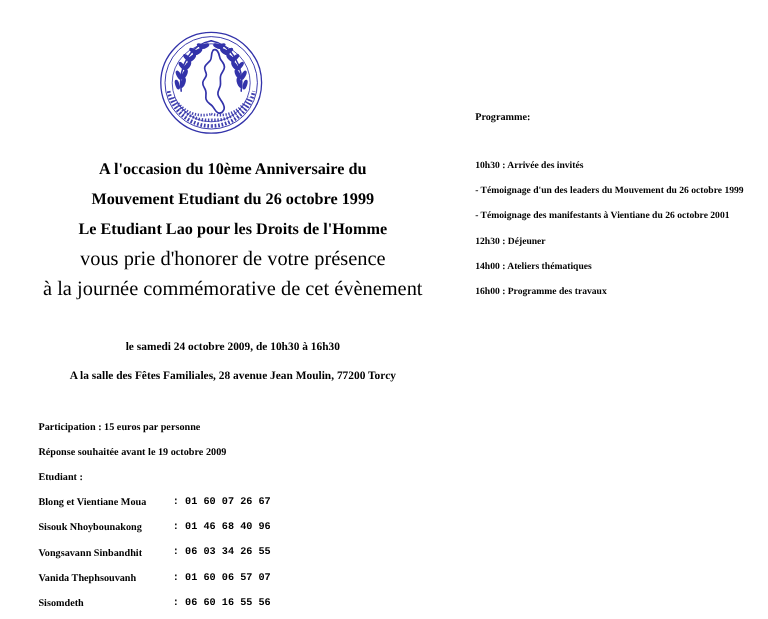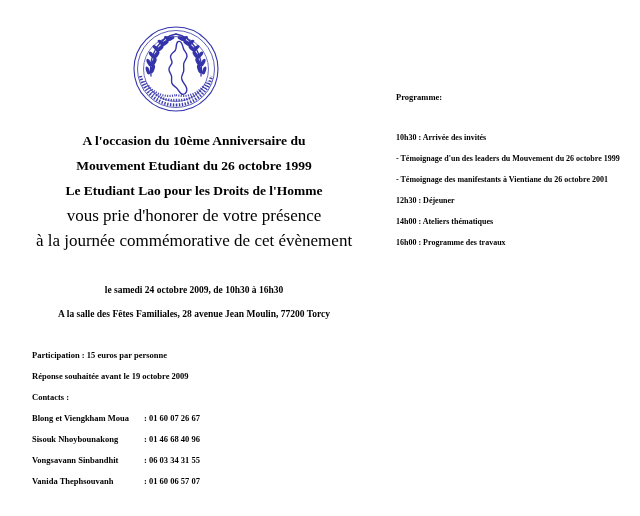--- a/index.html
+++ b/index.html
@@ -85,21 +85,21 @@
   }
   #contacts-list { margin-top: 0; }
   .contact-row {
     display: flex;
     line-height: 21px;
     font-size: 8.5px;
     font-weight: bold;
     white-space: nowrap;
   }
   .contact-name { width: 112px; flex: 0 0 112px; }
-  .contact-phone { flex: 0 0 auto; }
+  .contact-phone { flex: 0 0 auto; font-family: Liberation Mono, monospace; }
 
   
   #programme {
     position: absolute;
     left: 396px;
     top: 90px;
     width: 240px;
   }
   .prog-title {
     font-size: 8.5px;
@@ -192,37 +192,41 @@
   </div>
 
   <div id="when-where">
     <div class="ww-line">le samedi 24 octobre 2009, de 10h30 à  16h30</div>
     <div class="ww-line">A  la salle des Fêtes Familiales, 28 avenue Jean Moulin, 77200 Torcy</div>
   </div>
 
   <div id="details">
     <div class="det-line">Participation : 15 euros par personne</div>
     <div class="det-line">Réponse souhaitée avant le 19 octobre 2009</div>
-    <div class="det-line">Contacts :</div>
+    <div class="det-line">Etudiant :</div>
     <div id="contacts-list">
         <div class="contact-row">
-          <span class="contact-name">Blong et Viengkham Moua</span>
+          <span class="contact-name">Blong et Vientiane Moua</span>
           <span class="contact-phone">: 01 60 07 26 67</span>
         </div>
         <div class="contact-row">
           <span class="contact-name">Sisouk Nhoybounakong</span>
           <span class="contact-phone">: 01 46 68 40 96</span>
         </div>
         <div class="contact-row">
           <span class="contact-name">Vongsavann Sinbandhit</span>
-          <span class="contact-phone">: 06 03 34 31 55</span>
+          <span class="contact-phone">: 06 03 34 26 55</span>
         </div>
         <div class="contact-row">
           <span class="contact-name">Vanida Thephsouvanh</span>
           <span class="contact-phone">: 01 60 06 57 07</span>
+        </div>
+        <div class="contact-row">
+          <span class="contact-name">Sisomdeth</span>
+          <span class="contact-phone">: 06 60 16 55 56</span>
         </div>
       </div>
   </div>
 
   <div id="programme">
     <div class="prog-title">Programme:</div>
     <div id="programme-items">
         <div class="prog-item">10h30 : Arrivée des invités</div>
         <div class="prog-item">- Témoignage d'un des leaders du Mouvement du 26 octobre 1999</div>
         <div class="prog-item">- Témoignage des manifestants à  Vientiane du 26 octobre 2001</div>

